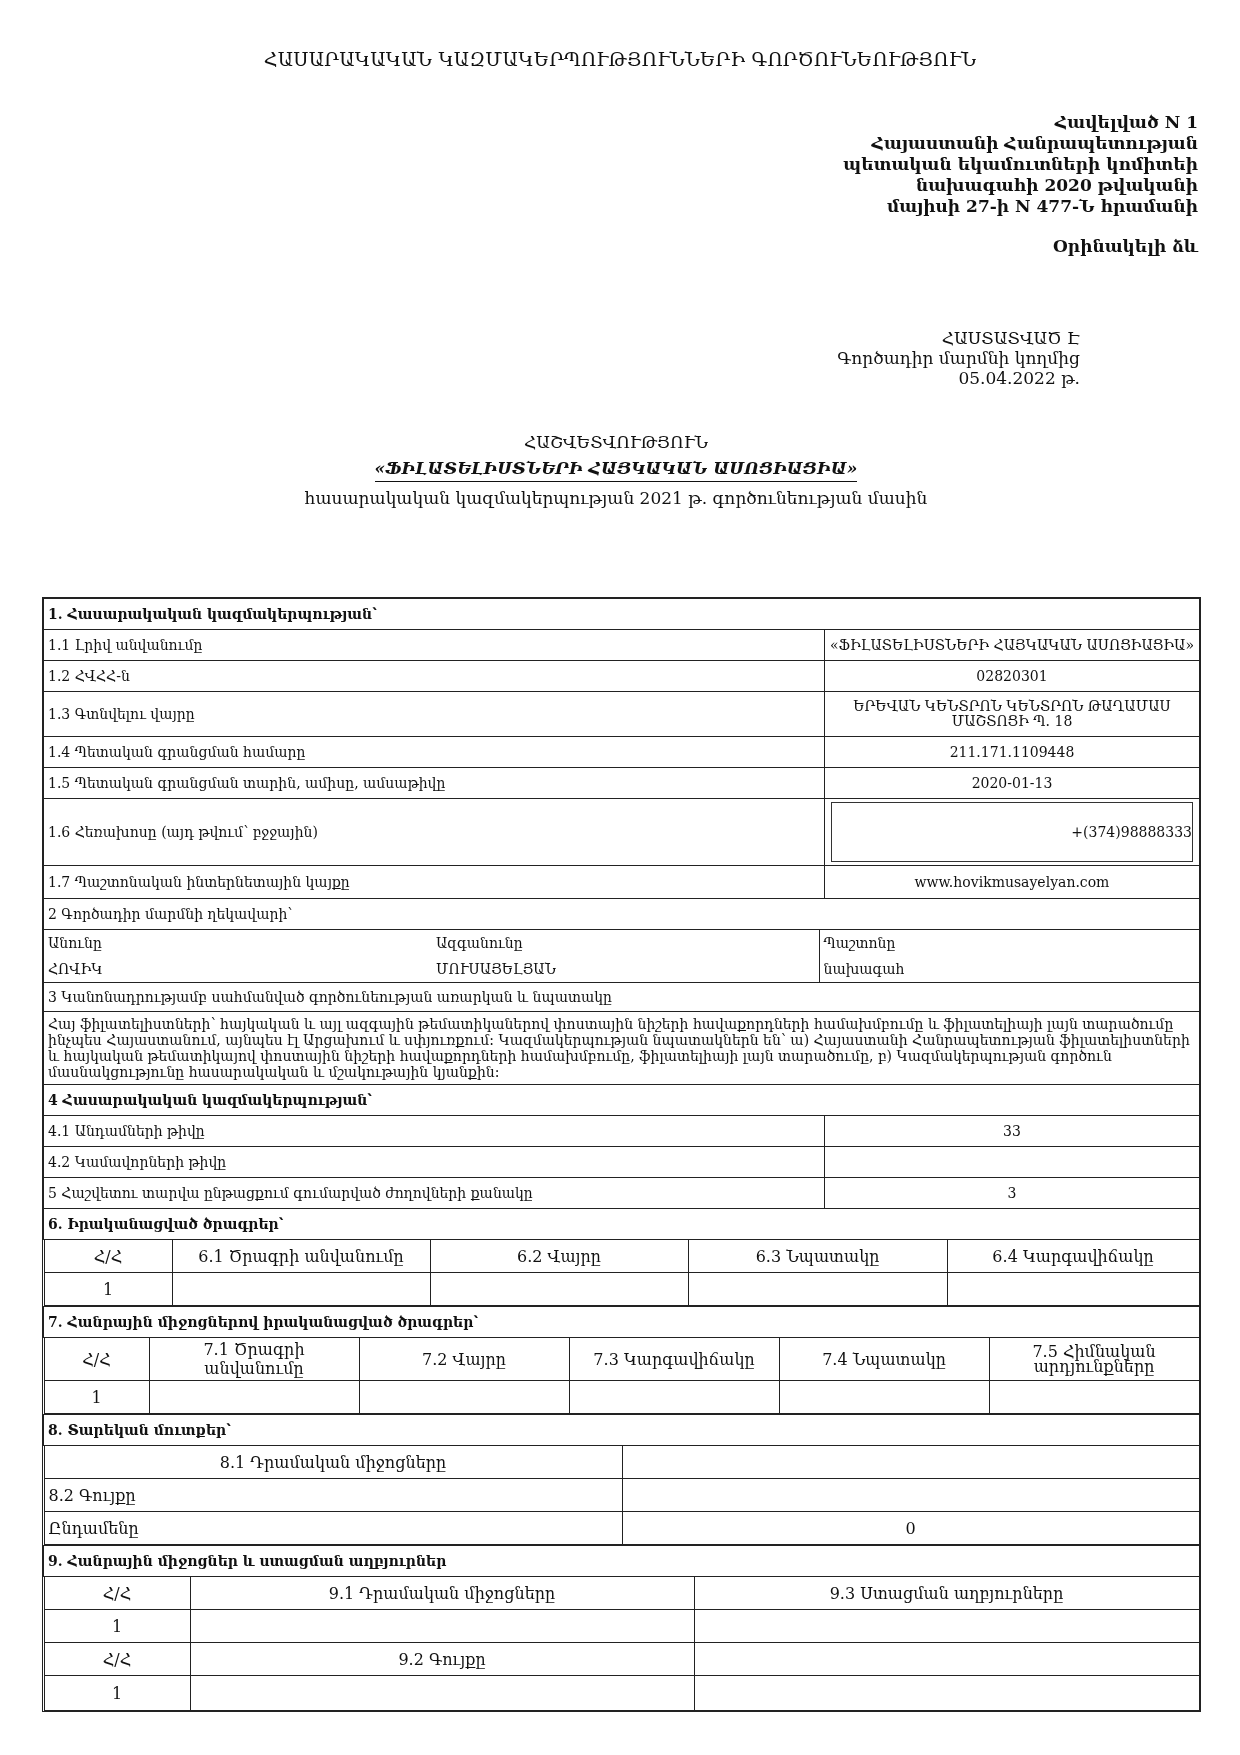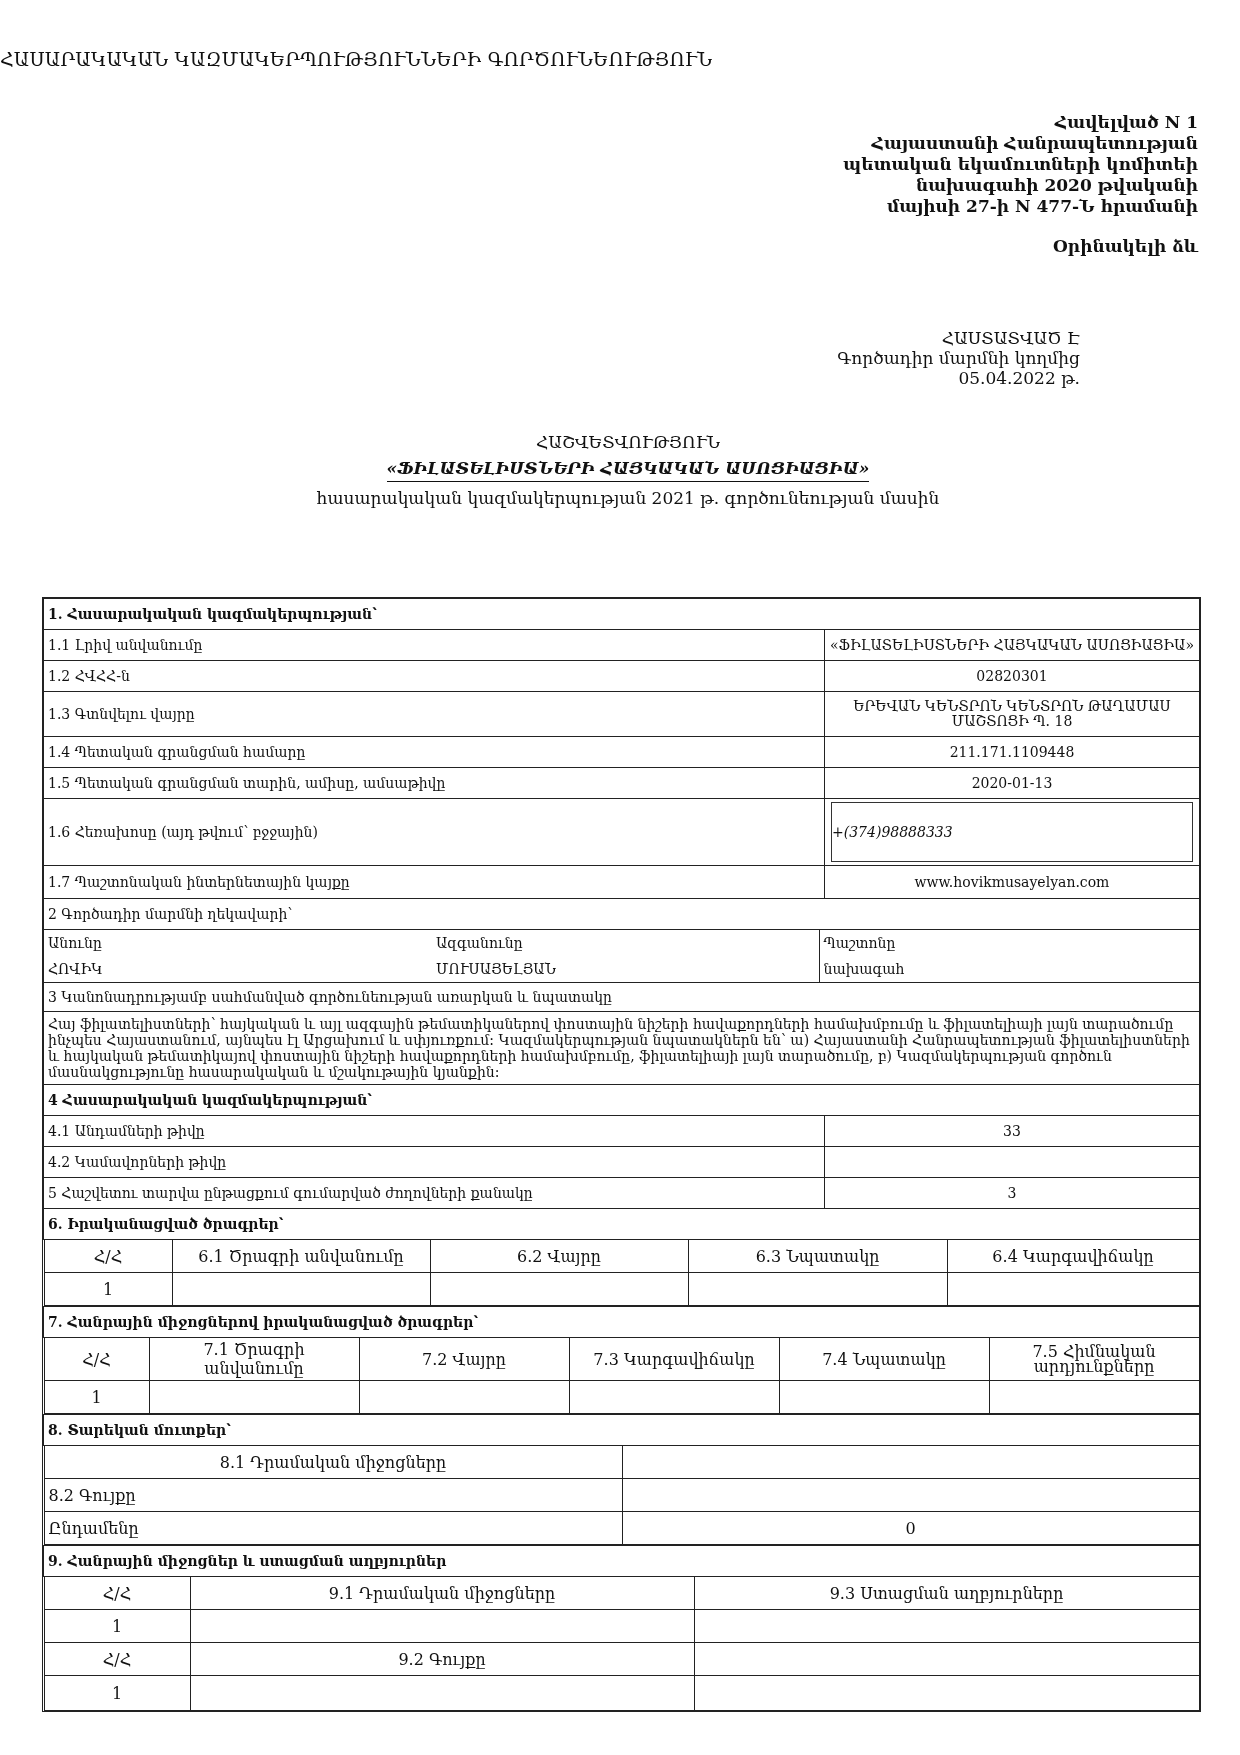--- a/index.html
+++ b/index.html
@@ -1,36 +1,36 @@
 <!DOCTYPE html>
 <html><head>
 <meta charset="utf-8">
 <style>
   html, body { margin: 0; padding: 0; background: #ffffff; }
   body { width: 1240px; height: 1755px; position: relative; font-family: "DejaVu Serif", "Liberation Serif", serif; color: #111; overflow: hidden; }
   .abs { position: absolute; }
-  .top-title { top: 48px; left: 0; width: 1240px; font-size: 19px; letter-spacing: 0.2px; }
+  .top-title { top: 48px; left: 0; width: 1240px; text-align: center; font-size: 19px; letter-spacing: 0.2px; }
   .appendix { top: 112px; right: 42px; text-align: right; font-size: 17px; line-height: 21px; font-weight: bold; }
   .appendix .line { display: block; }
   .sample { top: 236px; right: 42px; font-size: 17px; font-weight: bold; }
   .approved { top: 328px; left: 700px; width: 380px; text-align: right; font-size: 17px; line-height: 20px; }
   .approved span { display: block; }
-  .report { top: 432px; left: 16px; width: 1180px; text-align: center; padding-left: 22px; }
+  .report { top: 432px; left: 4px; width: 1180px; text-align: center; padding-left: 22px; }
   .report .r1 { font-size: 17px; height: 26px; }
   .report .r2 { font-size: 17px; font-weight: bold; font-style: italic; display: inline-block; border-bottom: 1px solid #111; padding-bottom: 3px; }
   .report .r3 { font-size: 17px; margin-top: 6px; }
 
   .form { position: absolute; left: 42px; top: 597px; width: 1157px; border: 1px solid #222; }
   .form table { border-collapse: collapse; width: 100%; table-layout: fixed; }
   .form td { border: 1px solid #222; font-size: 14px; padding: 2px 4px; vertical-align: middle; }
   .sec { font-weight: bold; height: 26px; }
   .row td { height: 26px; }
   .val { text-align: center; }
   .bordered-val { padding: 3px 4px !important; }
-  .bordered-val div { border: 1px solid #333; padding: 21px 0; text-align: left; margin: 0 2px; font-style: italic; }
+  .bordered-val div { border: 1px solid #333; padding: 21px 0; text-align: right; margin: 0 2px; }
   .para { font-size: 14px; line-height: 16px; padding: 4px !important; }
   .sub-table { border-collapse: collapse; width: 100%; table-layout: fixed; }
   .sub-table td { border: 1px solid #222; height: 28px; text-align: center; font-size: 16px; }
   .inner-head td { border-top: none; }
   .leader-table td { border: none; font-size: 14px; height: 26px; padding: 0 4px; }
   .leader-table td.pos { border-left: 1px solid #222; }
 </style>
 </head>
 <body>
 

